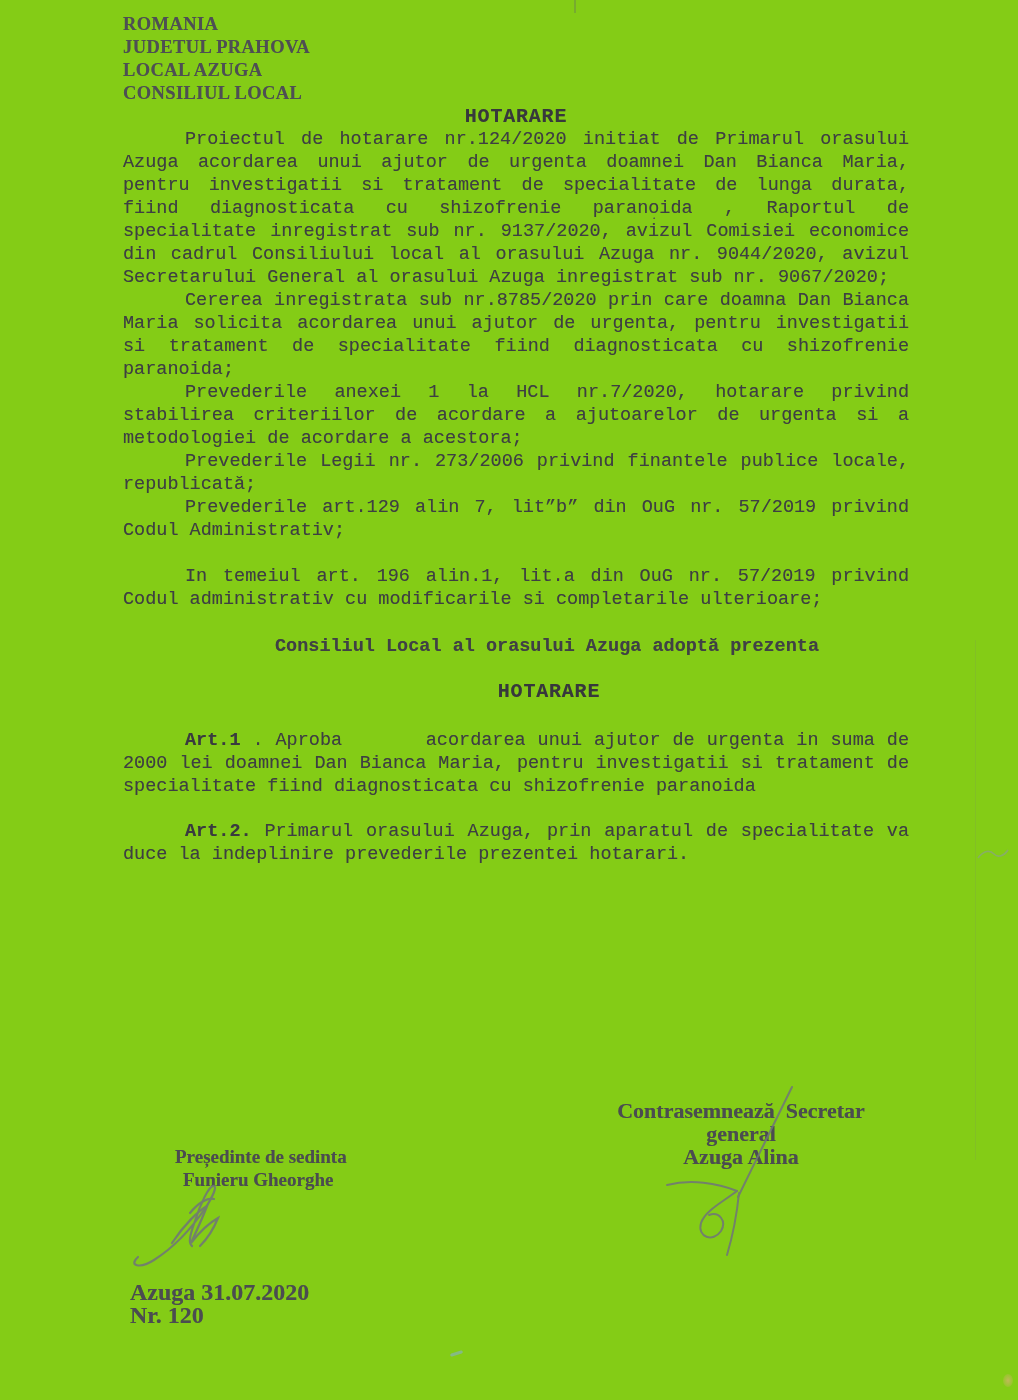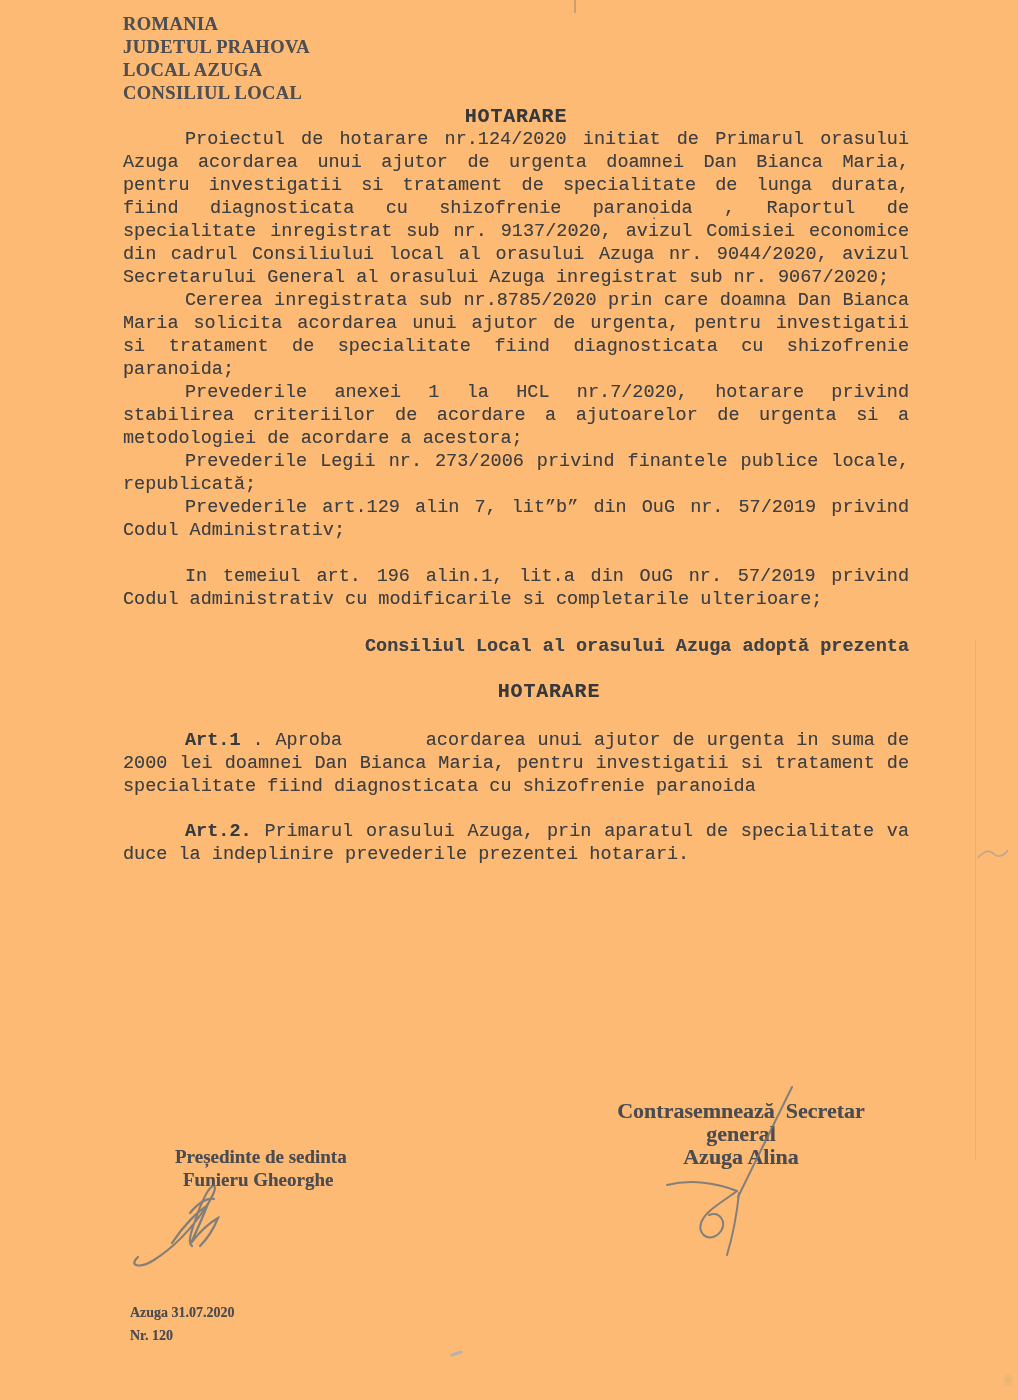--- a/index.html
+++ b/index.html
@@ -1,49 +1,49 @@
 <!DOCTYPE html>
 <html><head>
 <meta charset="utf-8">
 <style>
   html,body{margin:0;padding:0;background:#ffffff;}
   .page{
-    position:relative;width:1018px;height:1400px;background:#fdba74;
+    position:relative;width:1018px;height:1400px;background:#84cc16;
     font-family:"Liberation Serif","DejaVu Serif",serif;
     color:#3e3f43;overflow:hidden;
     text-shadow:0 0 .6px rgba(62,63,67,.45);
   }
   .flow{
     position:absolute;left:123px;top:13px;width:786px;
     font-size:18.5px;line-height:23px;text-align:justify;
   }
   .flow p{margin:0;font-family:Liberation Mono, monospace;}
   .letterhead{font-weight:700;color:#4e4f54;letter-spacing:.4px;text-align:left;}
   .letterhead div{line-height:23px;}
   .doc-title{
     margin:89px 74px 0 0;text-align:center;
     font-size:20px;font-weight:700;letter-spacing:.8px;color:#37383c;line-height:23px;
   }
   .preamble{margin:0;}
   .considering{text-indent:62px;margin-top:117px !important;}
   .recital{text-indent:62px;}
   .legal-basis{text-indent:62px;margin-top:23px !important;}
-  .enactment{text-indent:62px;font-weight:700;color:#404145;margin-top:24px !important;text-align:right;}
+  .enactment{text-indent:62px;font-weight:700;color:#404145;margin-top:24px !important;text-align:center;}
   .decision-title{
     margin:22px 0 0 0 !important;text-align:center;padding-left:66px;
     font-size:20px;font-weight:700;letter-spacing:.8px;color:#37383c;
   }
   .article{text-indent:62px;}
   .article-1{margin-top:26px !important;}
   .article-2{margin-top:22px !important;}
   .art-label{font-weight:700;color:#3a3b3f;}
   .sig-left{position:absolute;left:131px;top:1145px;font-size:19px;line-height:23px;font-weight:700;color:#4b4c51;margin-left:44px;}
   .sig-left .sig-name{margin-left:8px;}
   .sig-right{position:absolute;left:595px;top:1099px;width:292px;text-align:center;font-size:22px;line-height:23px;font-weight:700;color:#4b4c51;}
-  .doc-footer{position:absolute;left:130px;top:1281px;font-size:14px;line-height:23px;font-weight:700;color:#4b4c51;margin-top:20px;}
+  .doc-footer{position:absolute;left:130px;top:1281px;font-size:24px;line-height:23px;font-weight:700;color:#4b4c51;}
   .sig-svg{position:absolute;pointer-events:none;}
   .lei-mark{position:absolute;left:652px;top:210px;font-size:13px;color:#4e4f54;}
   
   .fold-line-right{position:absolute;left:975px;top:640px;width:1px;height:520px;background:rgba(120,122,128,.15);}
   .edge-line-top{position:absolute;left:574px;top:0;width:2px;height:13px;background:rgba(90,95,105,.3);}
   .blue-speck{position:absolute;left:450px;top:1352px;width:13px;height:3px;background:#86aecf;opacity:.6;border-radius:2px;transform:rotate(-18deg);}
   .tan-speck{position:absolute;left:1003px;top:1374px;width:10px;height:13px;background:radial-gradient(#d9b176,rgba(217,177,118,0));opacity:.7;border-radius:50%;}
 </style>
 </head>
 <body>

